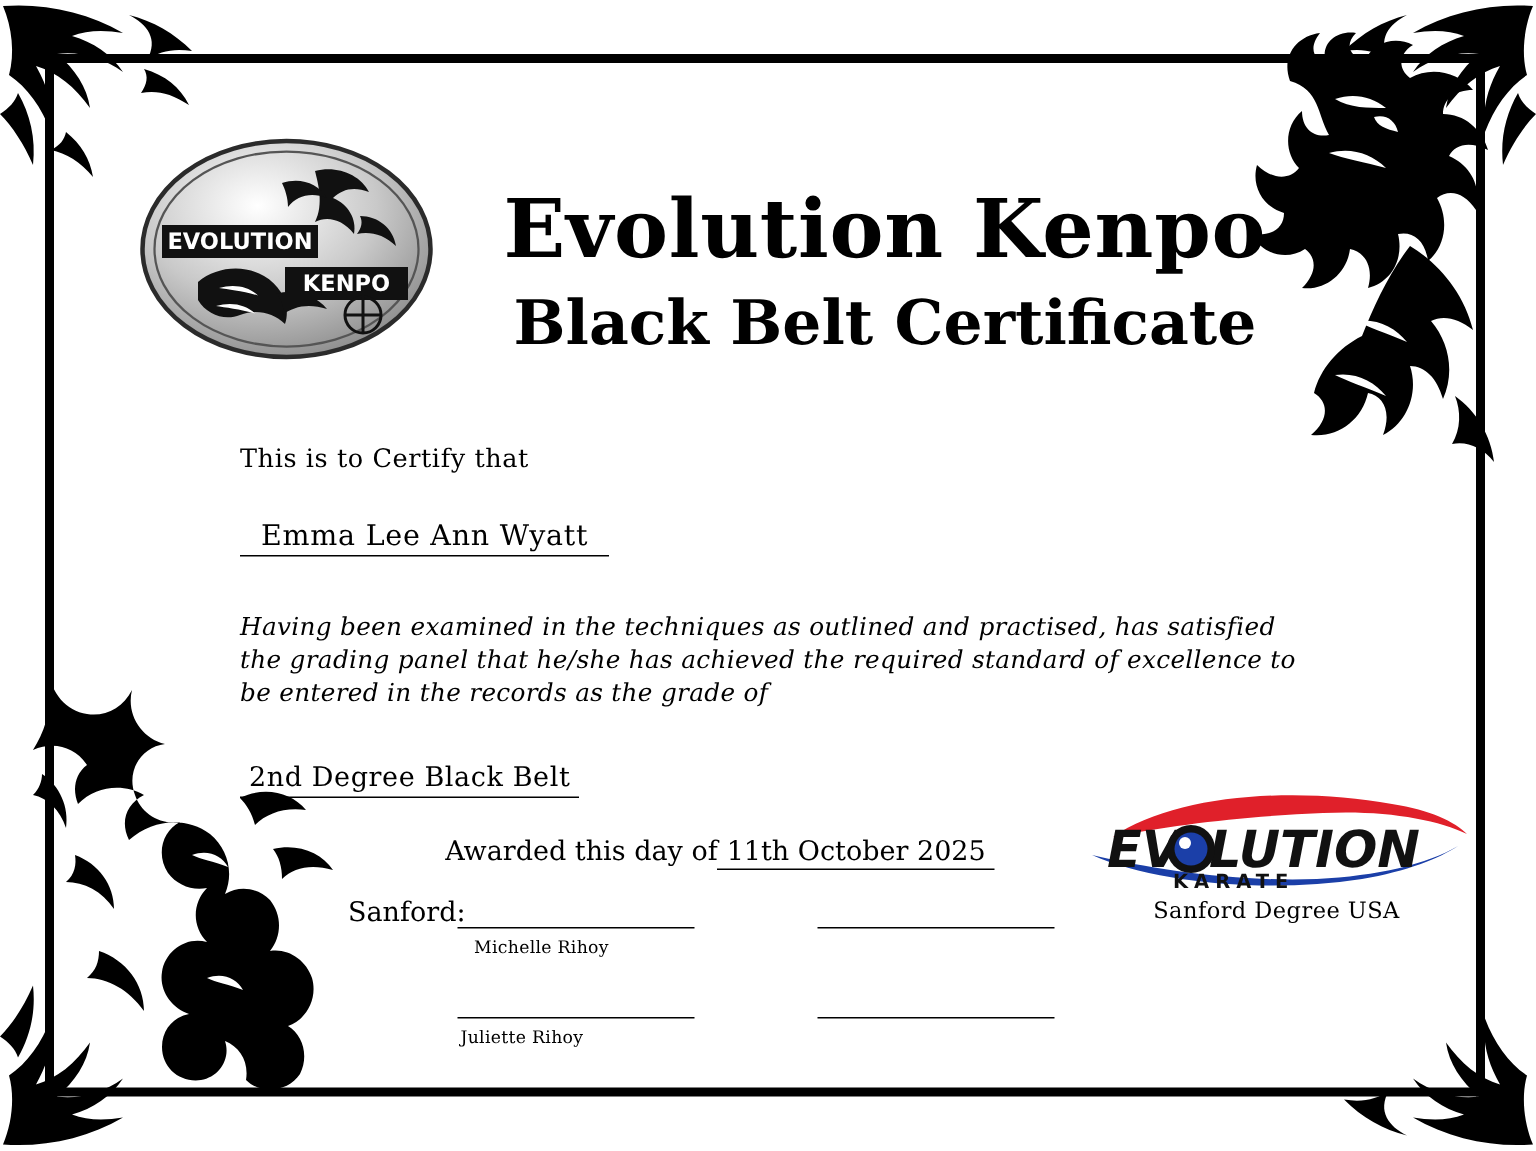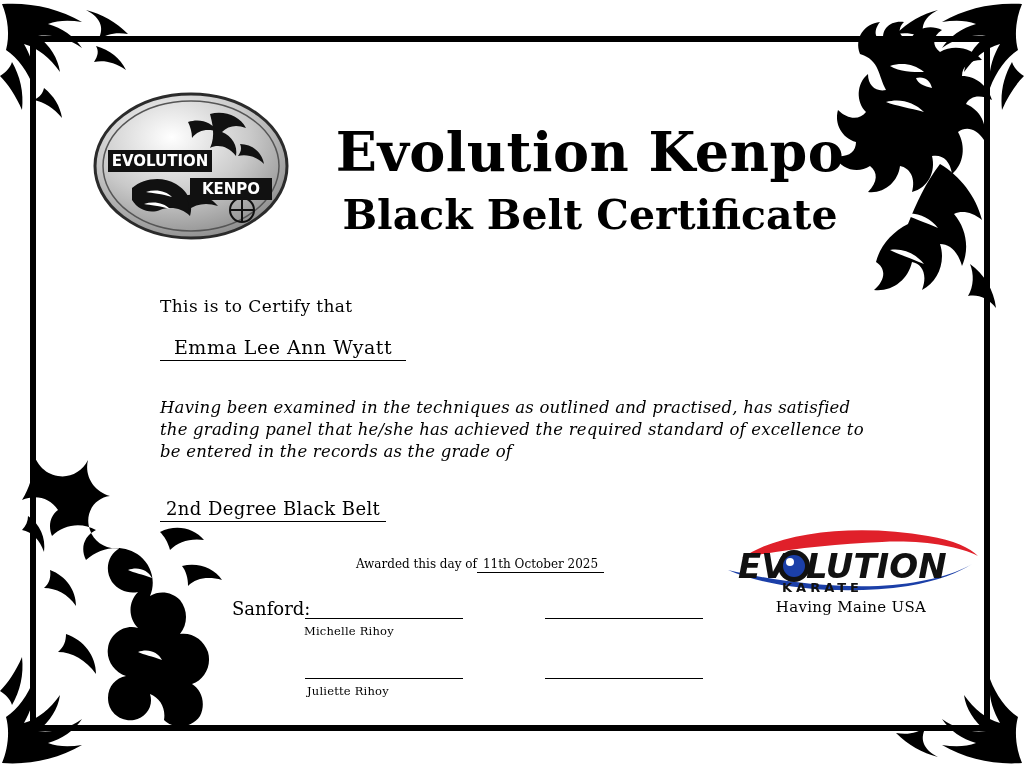--- a/index.html
+++ b/index.html
@@ -81,21 +81,21 @@
     position: absolute;
     left: 160px;
     top: 296px;
     width: 706px;
   }
   .certify-line {
     font-size: 17px;
     letter-spacing: 0.4px;
   }
   .recipient-wrap {
-    margin-top: 20px;
+    margin-top: 30px;
   }
   .recipient {
     display: inline-block;
     font-size: 19px;
     padding: 0 14px 2px 14px;
     border-bottom: 1.5px solid #000;
     letter-spacing: 0.5px;
   }
   .paragraph {
     margin-top: 36px;
@@ -113,21 +113,21 @@
     letter-spacing: 0.4px;
   }
 
   
   .award-row {
     position: absolute;
     left: 250px;
     top: 557px;
     width: 460px;
     text-align: center;
-    font-size: 12px;
+    font-size: 18px;
     white-space: nowrap;
   }
   .award-date {
     display: inline-block;
     padding: 0 6px 1px 6px;
     border-bottom: 1.5px solid #000;
   }
 
   
   .sig-label {
@@ -144,21 +144,21 @@
   .sig-line-1 { left: 305px; top: 618px; width: 158px; }
   .sig-line-2 { left: 545px; top: 618px; width: 158px; }
   .sig-line-3 { left: 305px; top: 678px; width: 158px; }
   .sig-line-4 { left: 545px; top: 678px; width: 158px; }
 
   .sig-name {
     position: absolute;
     font-size: 11.5px;
     letter-spacing: 0.2px;
   }
-  .sig-name-1 { left: 304px; top: 624px; }
+  .sig-name-1 { left: 316px; top: 624px; }
   .sig-name-2 { left: 307px; top: 684px; text-align: right; }
 
   
   .karate-logo {
     position: absolute;
     left: 722px;
     top: 524px;
     width: 258px;
     height: 72px;
   }
@@ -353,15 +353,15 @@
       <text x="16" y="54" font-family="DejaVu Sans, sans-serif" font-size="34" font-style="italic" font-weight="bold" fill="#111">EV</text>
       <text x="84" y="54" font-family="DejaVu Sans, sans-serif" font-size="34" font-style="italic" font-weight="bold" fill="#111">LUTION</text>
       <g>
         <circle cx="72" cy="42" r="16" fill="#111"></circle>
         <circle cx="72" cy="42" r="11" fill="#1b3fa8"></circle>
         <circle cx="68" cy="38" r="4" fill="#ffffff"></circle>
       </g>
       <text x="60" y="68" font-family="DejaVu Sans, sans-serif" font-size="13" letter-spacing="4" font-weight="bold" fill="#111">KARATE</text>
     </svg>
   </div>
-  <div class="karate-location">Having Maine USA</div>
+  <div class="karate-location">Sanford Degree USA</div>
 
 </div>
 
 </body></html>

